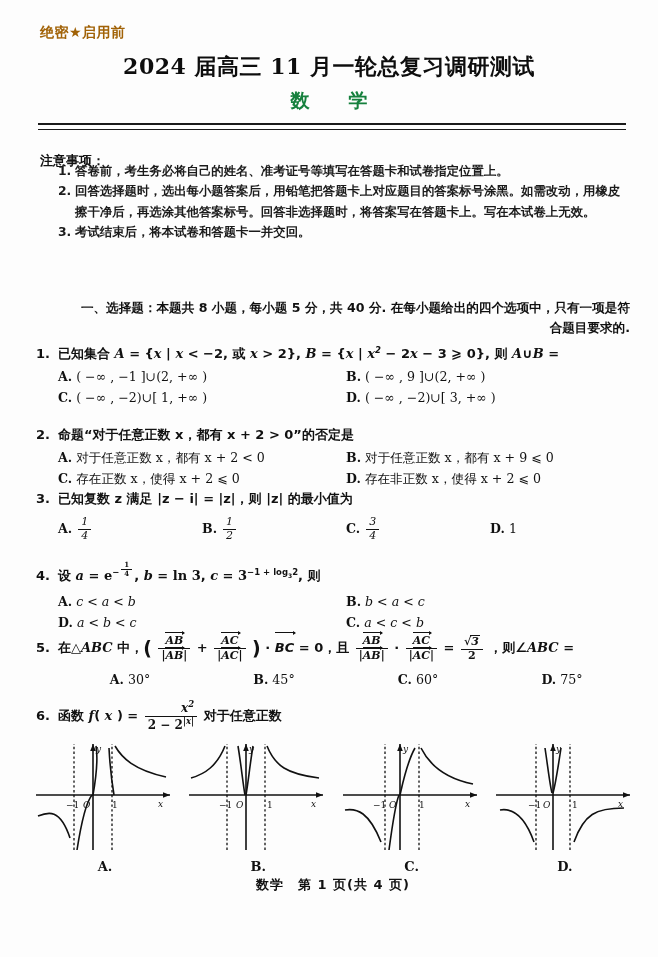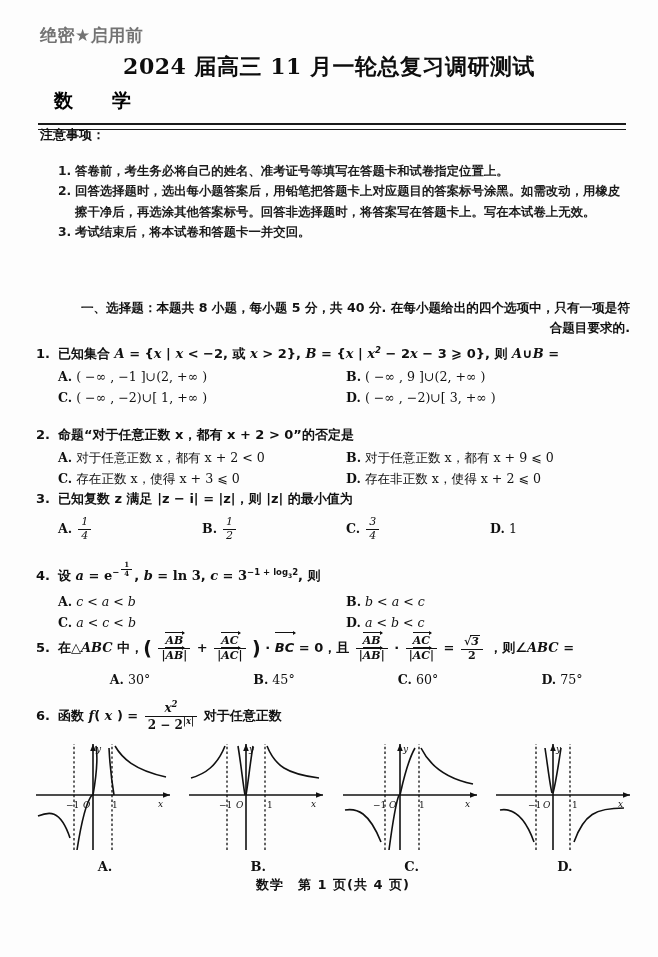--- a/index.html
+++ b/index.html
@@ -22,61 +22,60 @@
     background: #fdfdfd;
     padding: 0;
   }
   
   .secret {
     position: absolute;
     left: 40px;
     top: 24px;
     font-family: "DejaVu Sans", "Liberation Sans", sans-serif;
     font-weight: bold;
-    font-size: 17px;
+    font-size: 14px;
     letter-spacing: .5px;
-    color: #737373;
+    color: #a16207;
   }
   .maintitle {
     position: absolute;
     left: 0; right: 0;
     top: 52px;
     text-align: center;
     font-size: 22px;
     font-weight: bold;
     letter-spacing: .5px;
     color: #0d0d0d;
     font-family: "DejaVu Serif", "Liberation Serif", serif;
   }
   .subtitle {
     position: absolute;
     left: 0; right: 0;
     top: 88px;
-    text-align: left;
+    text-align: center;
     font-size: 19px;
     font-weight: bold;
     letter-spacing: 10px;
     text-indent: 10px;
-    color: #000000;
-    padding-left: 44px;
+    color: #15803d;
   }
   .rule {
     position: absolute;
     left: 38px;
     right: 32px;
     top: 123px;
     height: 4px;
     border-top: 2px solid #1a1a1a;
     border-bottom: 1px solid #1a1a1a;
   }
   
   .notice-head {
     position: absolute;
     left: 40px;
-    top: 126px;
+    top: 152px;
     font-family: Liberation Sans, sans-serif;
     font-weight: bold;
     font-size: 13px;
   }
   .notice-list {
     position: absolute;
     left: 58px;
     right: 30px;
     top: 161px;
     font-family: "DejaVu Sans", "Liberation Sans", sans-serif;
@@ -266,21 +265,21 @@
     <div class="qstem">
       <span class="qnum">2.</span>
       <span class="qbody">命题“对于任意正数 x，都有 x + 2 &gt; 0”的否定是</span>
     </div>
     <div class="opts">
       <div class="optrow">
         <span class="o"><span class="opt-lbl">A.</span> <span>对于任意正数 x，都有 x + 2 &lt; 0</span></span>
         <span class="o"><span class="opt-lbl">B.</span> <span>对于任意正数 x，都有 x + 9 ⩽ 0</span></span>
       </div>
       <div class="optrow">
-        <span class="o"><span class="opt-lbl">C.</span> <span>存在正数 x，使得 x + 3 ⩽ 0</span></span>
+        <span class="o"><span class="opt-lbl">C.</span> <span>存在正数 x，使得 x + 2 ⩽ 0</span></span>
         <span class="o"><span class="opt-lbl">D.</span> <span>存在非正数 x，使得 x + 2 ⩽ 0</span></span>
       </div>
     </div>
   </div>
 
   <div class="q" style="top:489px;">
     <div class="qstem">
       <span class="qnum">3.</span>
       <span class="qbody">已知复数 z 满足 |z − i| = |z|，则 |z| 的最小值为</span>
     </div>
@@ -306,22 +305,22 @@
       <span class="qbody">
         设 <span class="m">a</span> = <span class="mr">e</span><sup class="e" style="font-style:normal">−<span class="frac" style="font-size:7px;vertical-align:-1px;"><span class="num" style="border-bottom:1px solid #111;font-style:normal;">1</span><span class="den" style="font-style:normal;">4</span></span></sup>, <span class="m">b</span> = <span class="mr">ln 3</span>, <span class="m">c</span> = <span class="mr">3</span><sup class="e" style="font-style:normal">−1 + log<sub style="font-size:6px">3</sub>2</sup>, 则
       </span>
     </div>
     <div class="opts" style="margin-top:6px;">
       <div class="optrow">
         <span class="o"><span class="opt-lbl">A.</span> <span class="m">c &lt; a &lt; b</span></span>
         <span class="o"><span class="opt-lbl">B.</span> <span class="m">b &lt; a &lt; c</span></span>
       </div>
       <div class="optrow">
+        <span class="o"><span class="opt-lbl">D.</span> <span class="m">a &lt; b &lt; c</span></span>
         <span class="o"><span class="opt-lbl">C.</span> <span class="m">a &lt; c &lt; b</span></span>
-        <span class="o"><span class="opt-lbl">D.</span> <span class="m">a &lt; b &lt; c</span></span>
       </div>
     </div>
   </div>
 
   <div class="q" style="top:634px;">
     <div class="qstem" style="line-height:26px;">
       <span class="qnum">5.</span>
       <span class="qbody">
         在<span class="m">△ABC</span> 中，<span style="font-size:19px;vertical-align:-3px;">(</span>
         <span class="frac"><span class="num"><span class="vec">AB</span></span><span class="den">|<span class="vec">AB</span>|</span></span>
@@ -344,21 +343,21 @@
         <span class="o"><span class="opt-lbl">D.</span> <span class="mr">75°</span></span>
       </div>
     </div>
   </div>
 
   <div class="q" style="top:700px;">
     <div class="qstem" style="line-height:30px;">
       <span class="qnum">6.</span>
       <span class="qbody">
         函数 <span class="m">f</span>( <span class="m">x</span> ) =
-        <span class="frac" style="font-size:12px;">
+        <span class="frac" style="font-size:12px;text-align:right;">
           <span class="num"><span class="m">x</span><sup class="e">2</sup></span>
           <span class="den"><span class="mr">2</span> − <span class="mr">2</span><sup class="e" style="font-style:normal;">|<span class="m">x</span>|</sup></span>
         </span>
         <span> 对于任意正数</span>
       </span>
     </div>
   </div>
 
   <div class="graphs">
 

